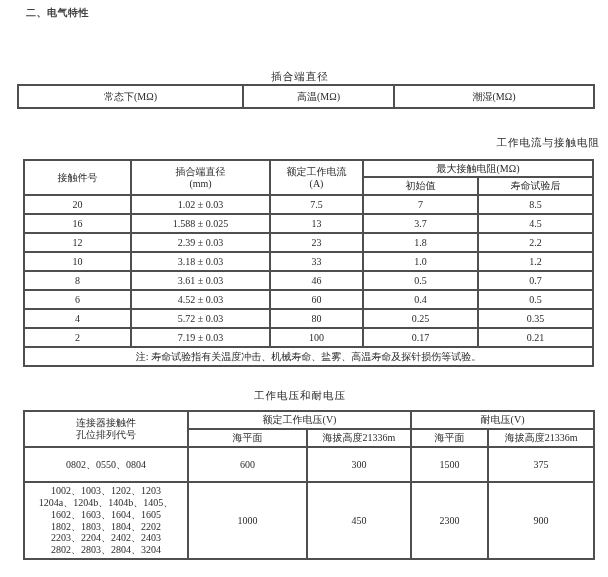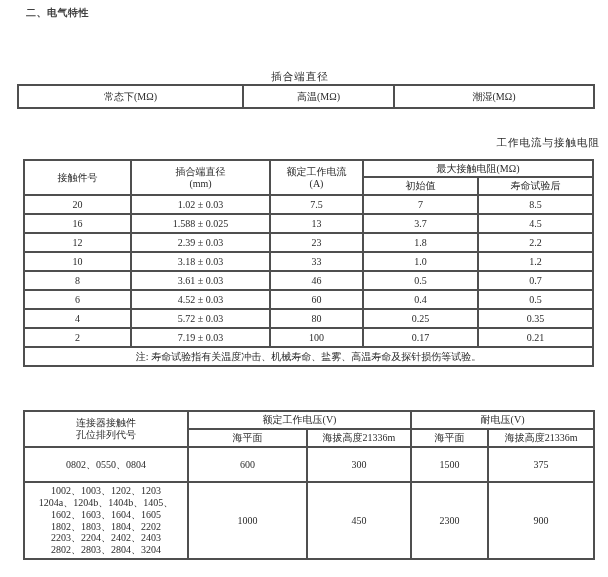--- a/index.html
+++ b/index.html
@@ -178,20 +178,21 @@
         <td>100</td>
         <td>0.17</td>
         <td>0.21</td>
       </tr>
       <tr class="nrow">
         <td colspan="5">注: 寿命试验指有关温度冲击、机械寿命、盐雾、高温寿命及探针损伤等试验。</td>
       </tr>
     </tbody>
   </table>
 
+  <div class="tbl-title" id="title-voltage">工作电压和耐电压</div>
   <table class="grid" id="tbl-voltage">
     <colgroup>
         <col style="width:164px">
         <col style="width:119px">
         <col style="width:104px">
         <col style="width:77px">
         <col style="width:106px">
       </colgroup>
     <tbody>
       <tr class="h1">

